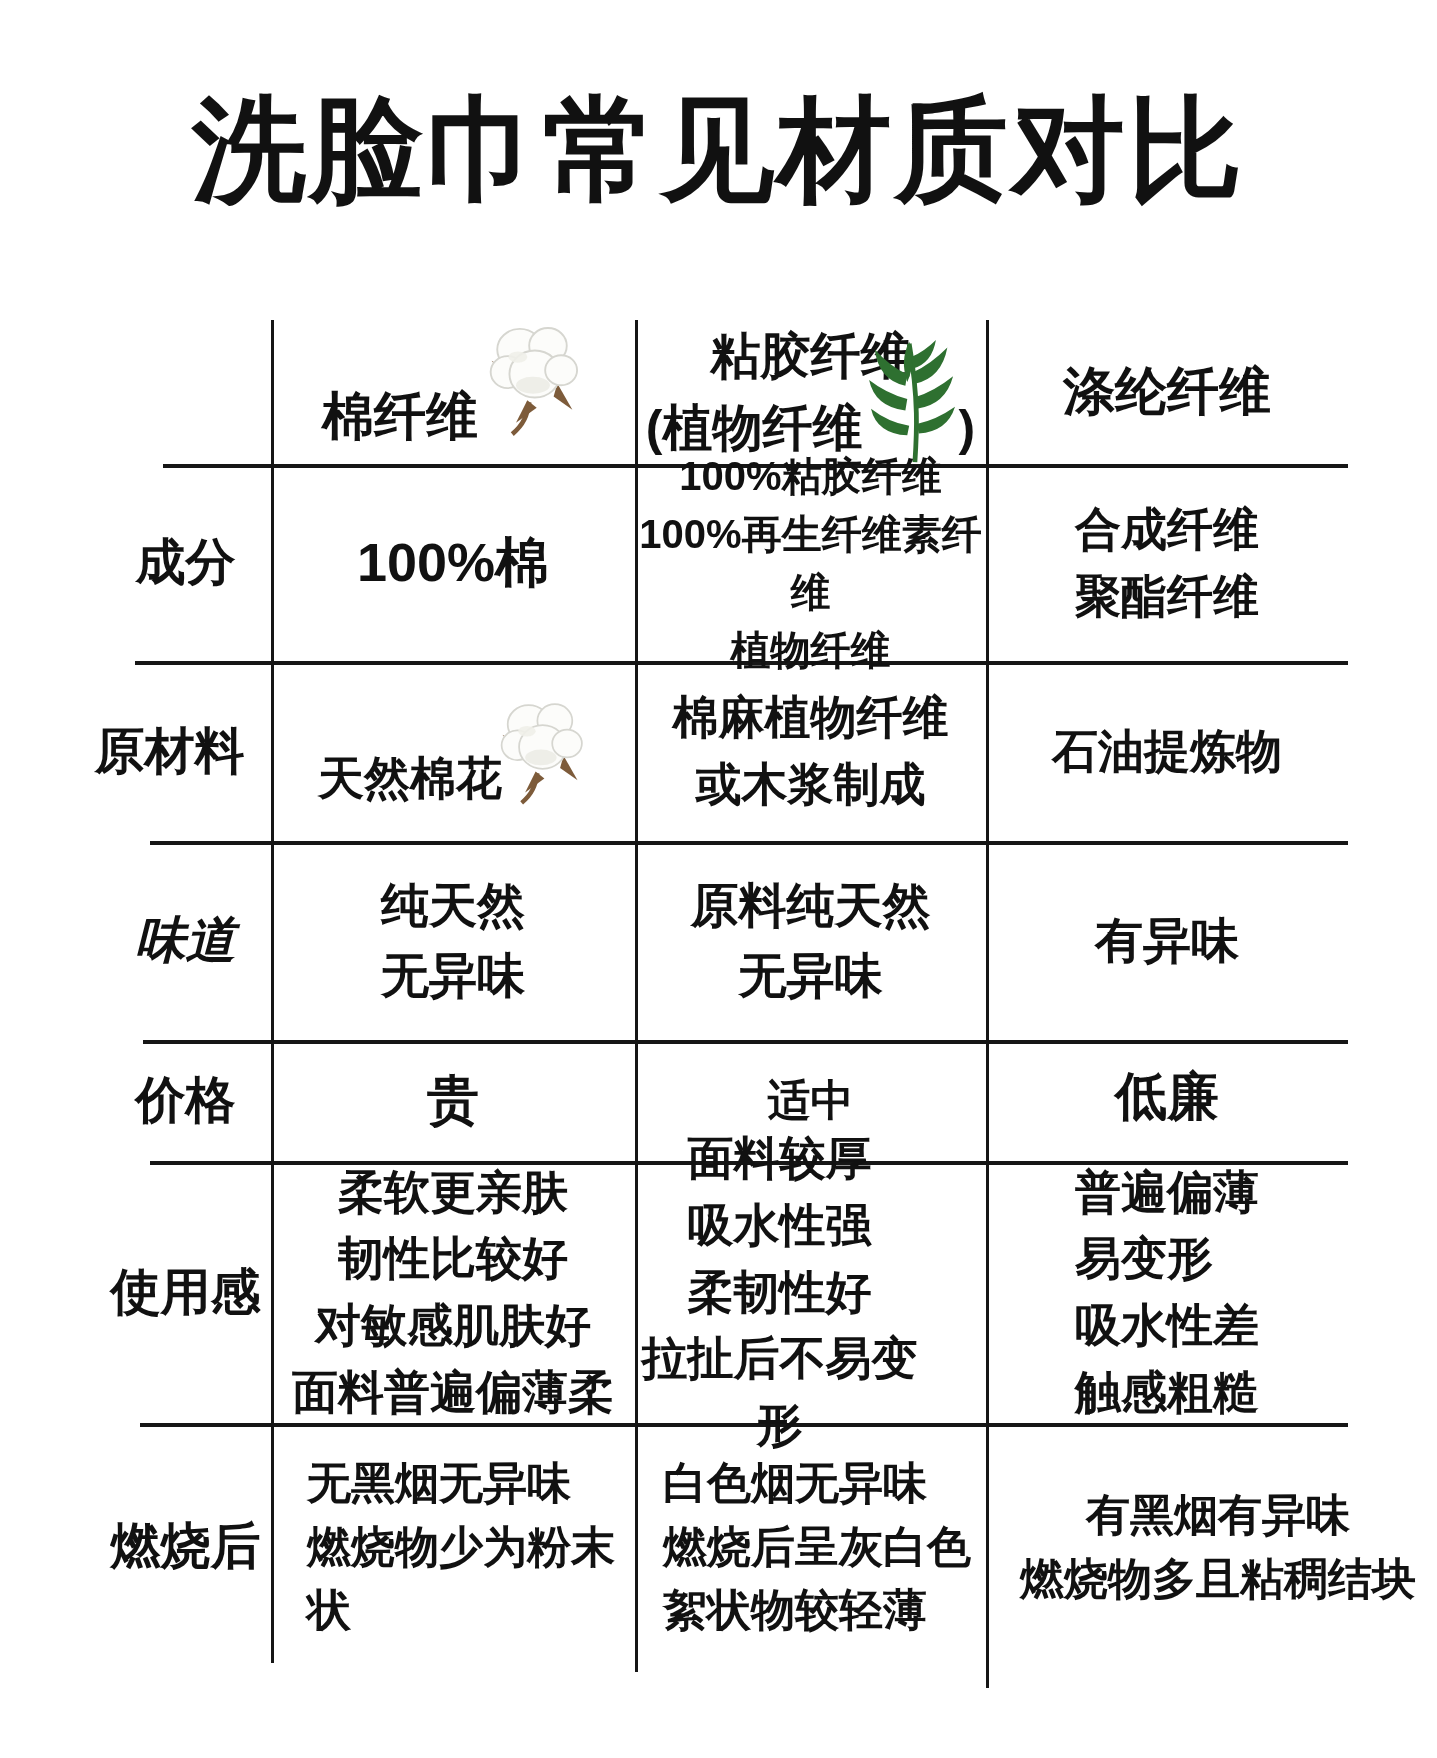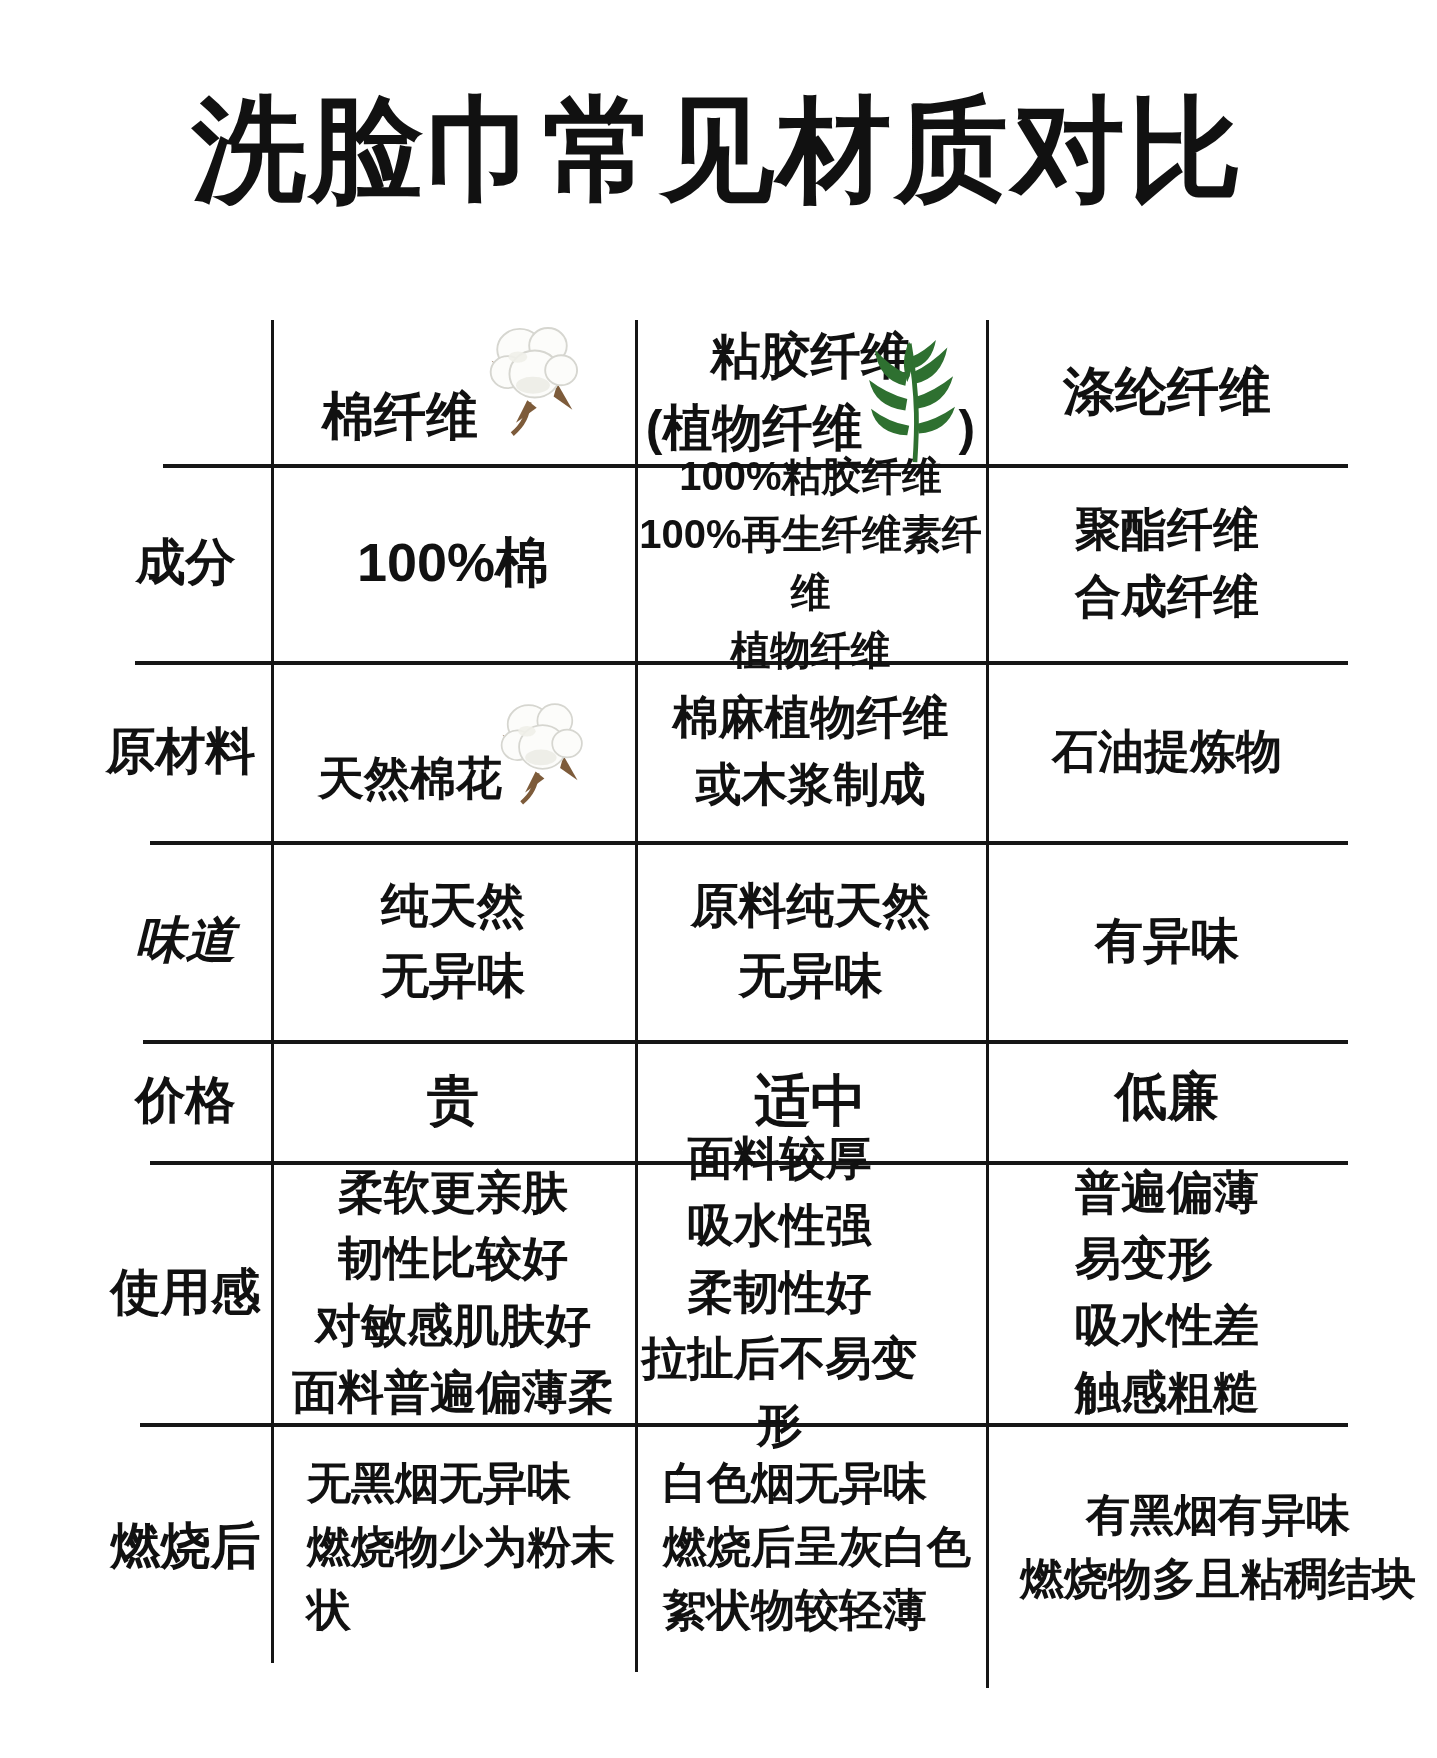--- a/index.html
+++ b/index.html
@@ -108,25 +108,25 @@
       </div>
       <div class="cell" style="left: 635px; top: 464px; width: 351px; height: 197px; font-size: 40px;">
         <div class="txt">
           <div class="line">100%粘胶纤维</div>
           <div class="line">100%再生纤维素纤维</div>
           <div class="line">植物纤维</div>
         </div>
       </div>
       <div class="cell" style="left: 986px; top: 464px; width: 362px; height: 197px;">
         <div class="txt">
+          <div class="line">合成纤维</div>
           <div class="line">聚酯纤维</div>
-          <div class="line">合成纤维</div>
-        </div>
-      </div>
-      <div class="cell rowlabel" style="left: 95px; top: 661px; width: 171px; height: 180px;">
+        </div>
+      </div>
+      <div class="cell rowlabel" style="left: 84px; top: 661px; width: 171px; height: 180px;">
         <span>原材料</span>
       </div>
       <div class="cell" style="left: 271px; top: 661px; width: 364px; height: 180px;">
         <div class="hflex">
           <div class="txt">
             <div class="line">天然棉花</div>
           </div>
           <div class="icon" style="margin-left: -10px; transform: translateY(-4px);">
             <svg width="96" height="122" viewBox="0 0 110 132" xmlns="http://www.w3.org/2000/svg">
     <path d="M52 96 C50 110 46 120 34 130" stroke="#7d5b3a" stroke-width="5" fill="none"></path>
@@ -176,21 +176,21 @@
         </div>
       </div>
       <div class="cell rowlabel" style="left: 100px; top: 1040px; width: 171px; height: 121px;">
         <span>价格</span>
       </div>
       <div class="cell" style="left: 271px; top: 1040px; width: 364px; height: 121px; font-size: 52px;">
         <div class="txt">
           <div class="line">贵</div>
         </div>
       </div>
-      <div class="cell" style="left: 635px; top: 1040px; width: 351px; height: 121px; font-size: 56px;">
+      <div class="cell" style="left: 635px; top: 1040px; width: 351px; height: 121px; font-size: 43px;">
         <div class="txt">
           <div class="line">适中</div>
         </div>
       </div>
       <div class="cell" style="left: 986px; top: 1040px; width: 362px; height: 114px; font-size: 52px;">
         <div class="txt">
           <div class="line">低廉</div>
         </div>
       </div>
       <div class="cell rowlabel" style="left: 100px; top: 1161px; width: 171px; height: 262px;">

